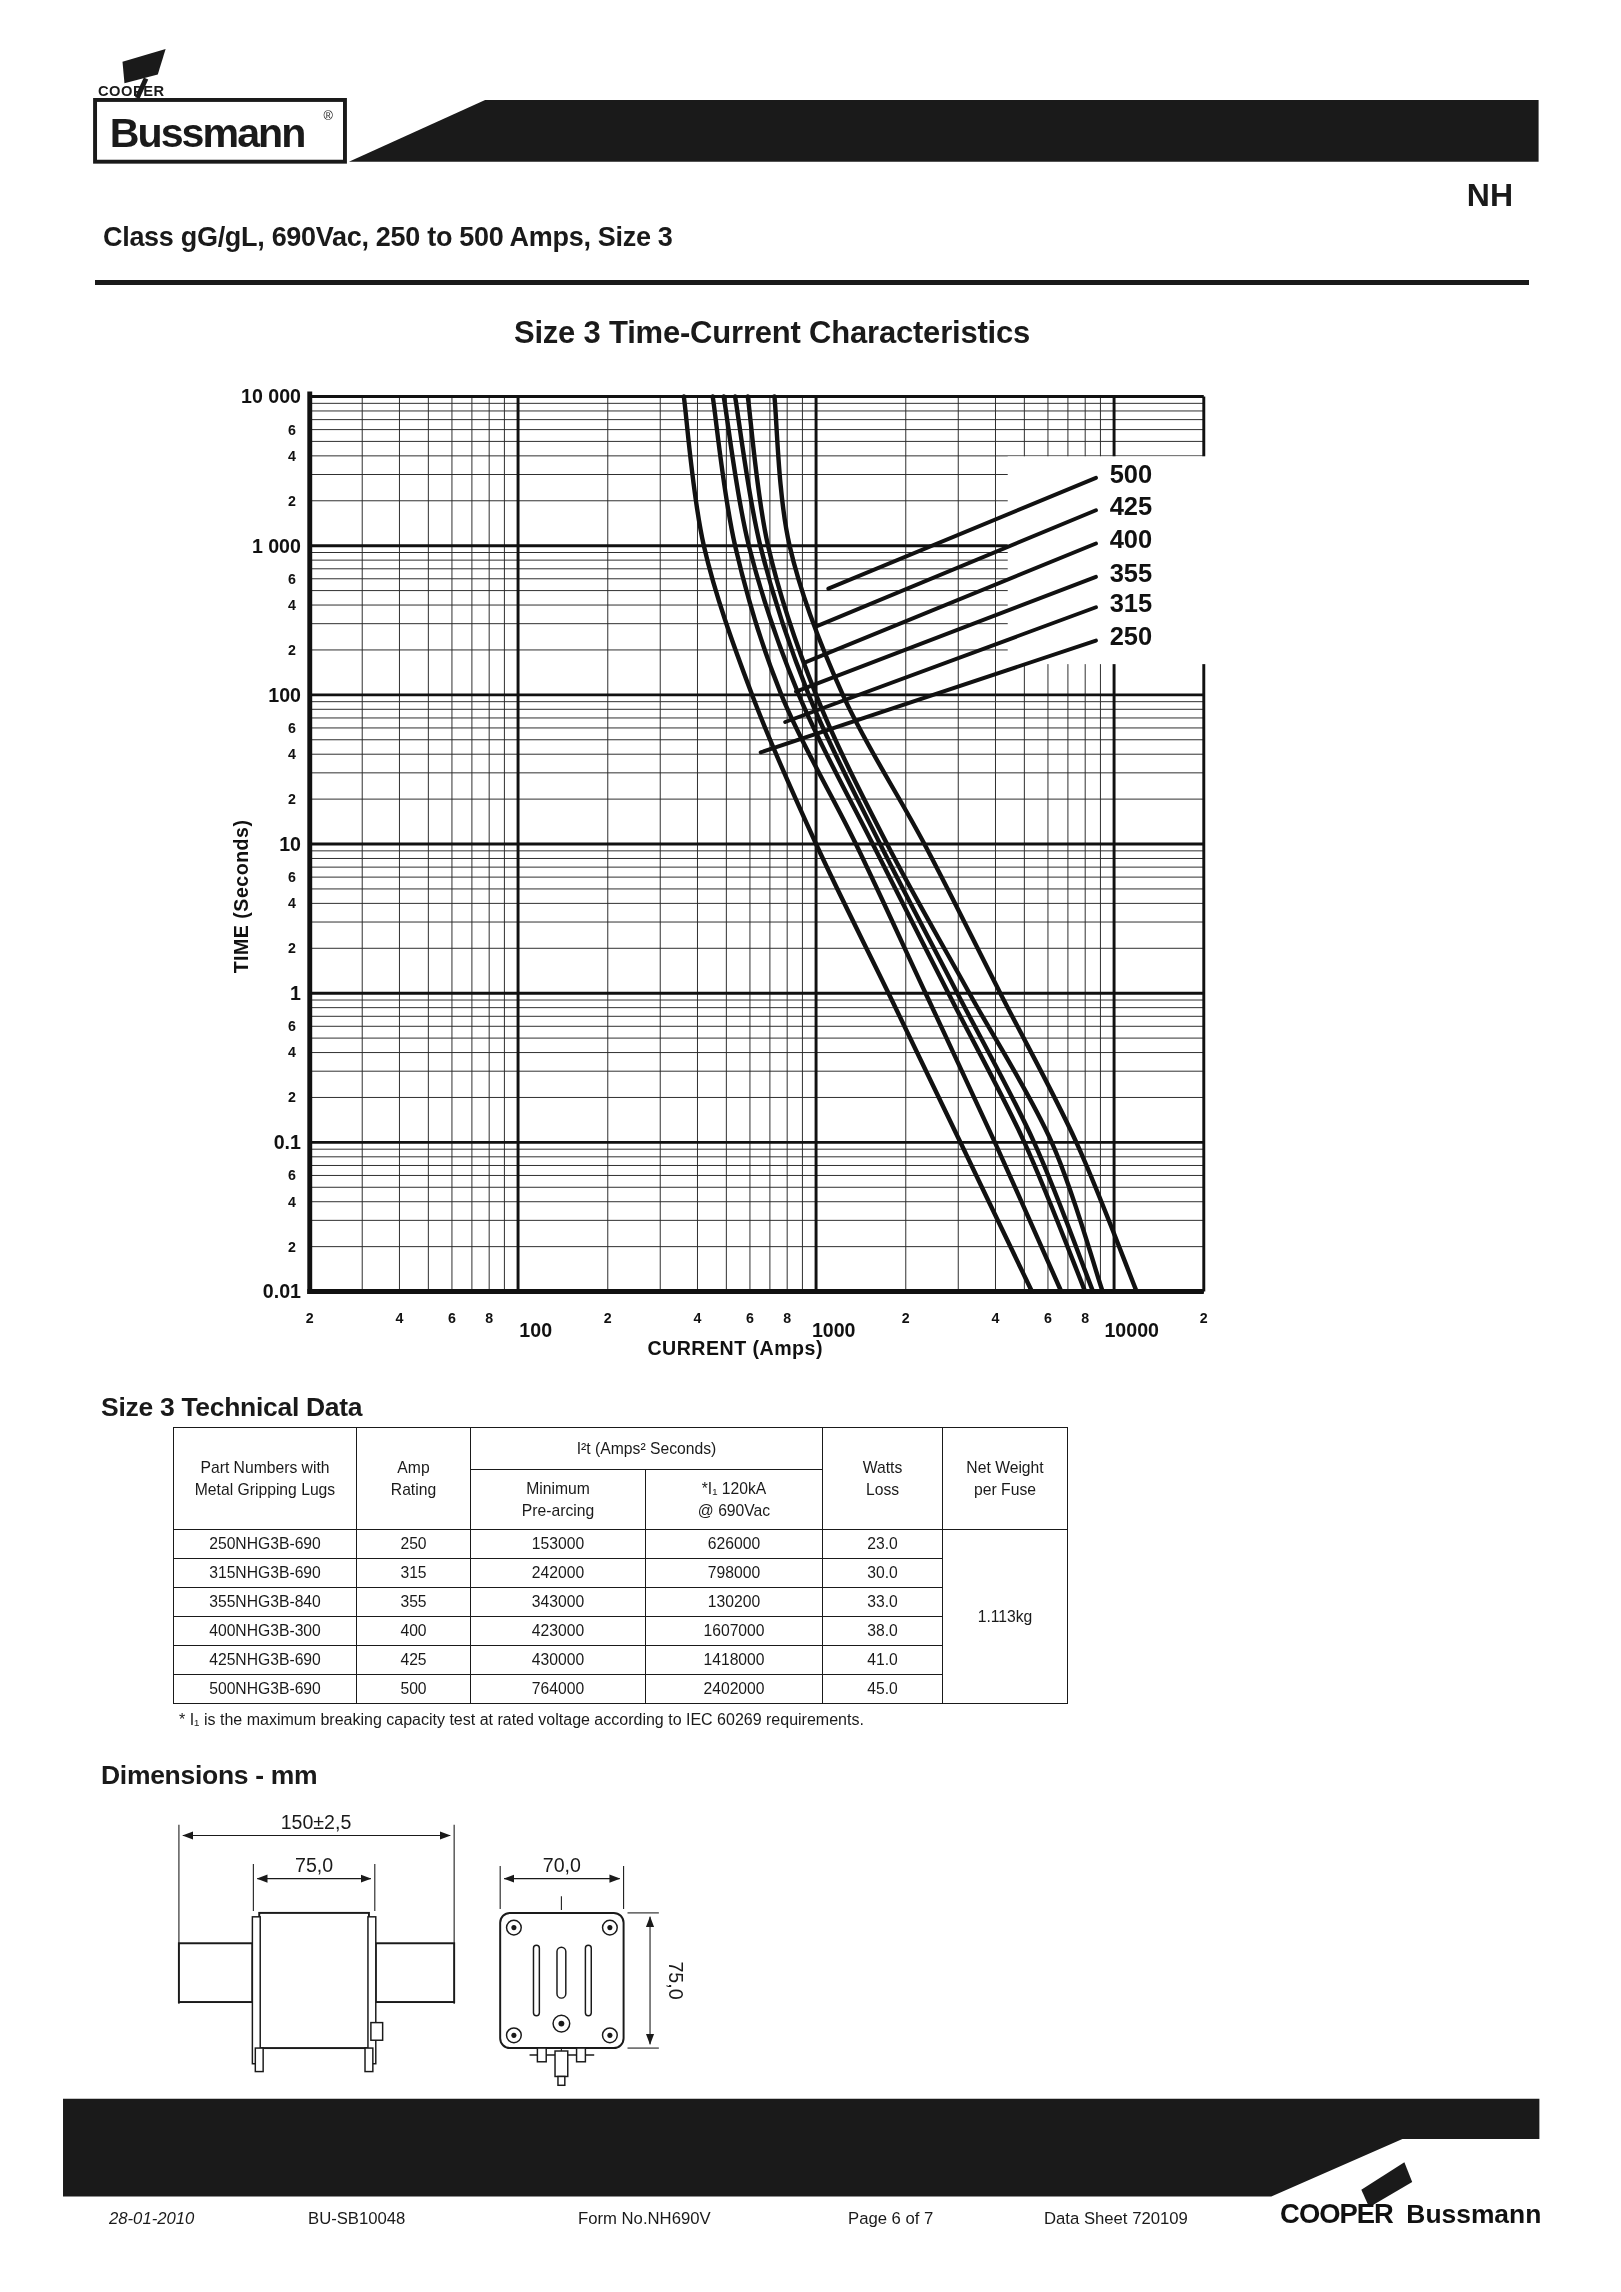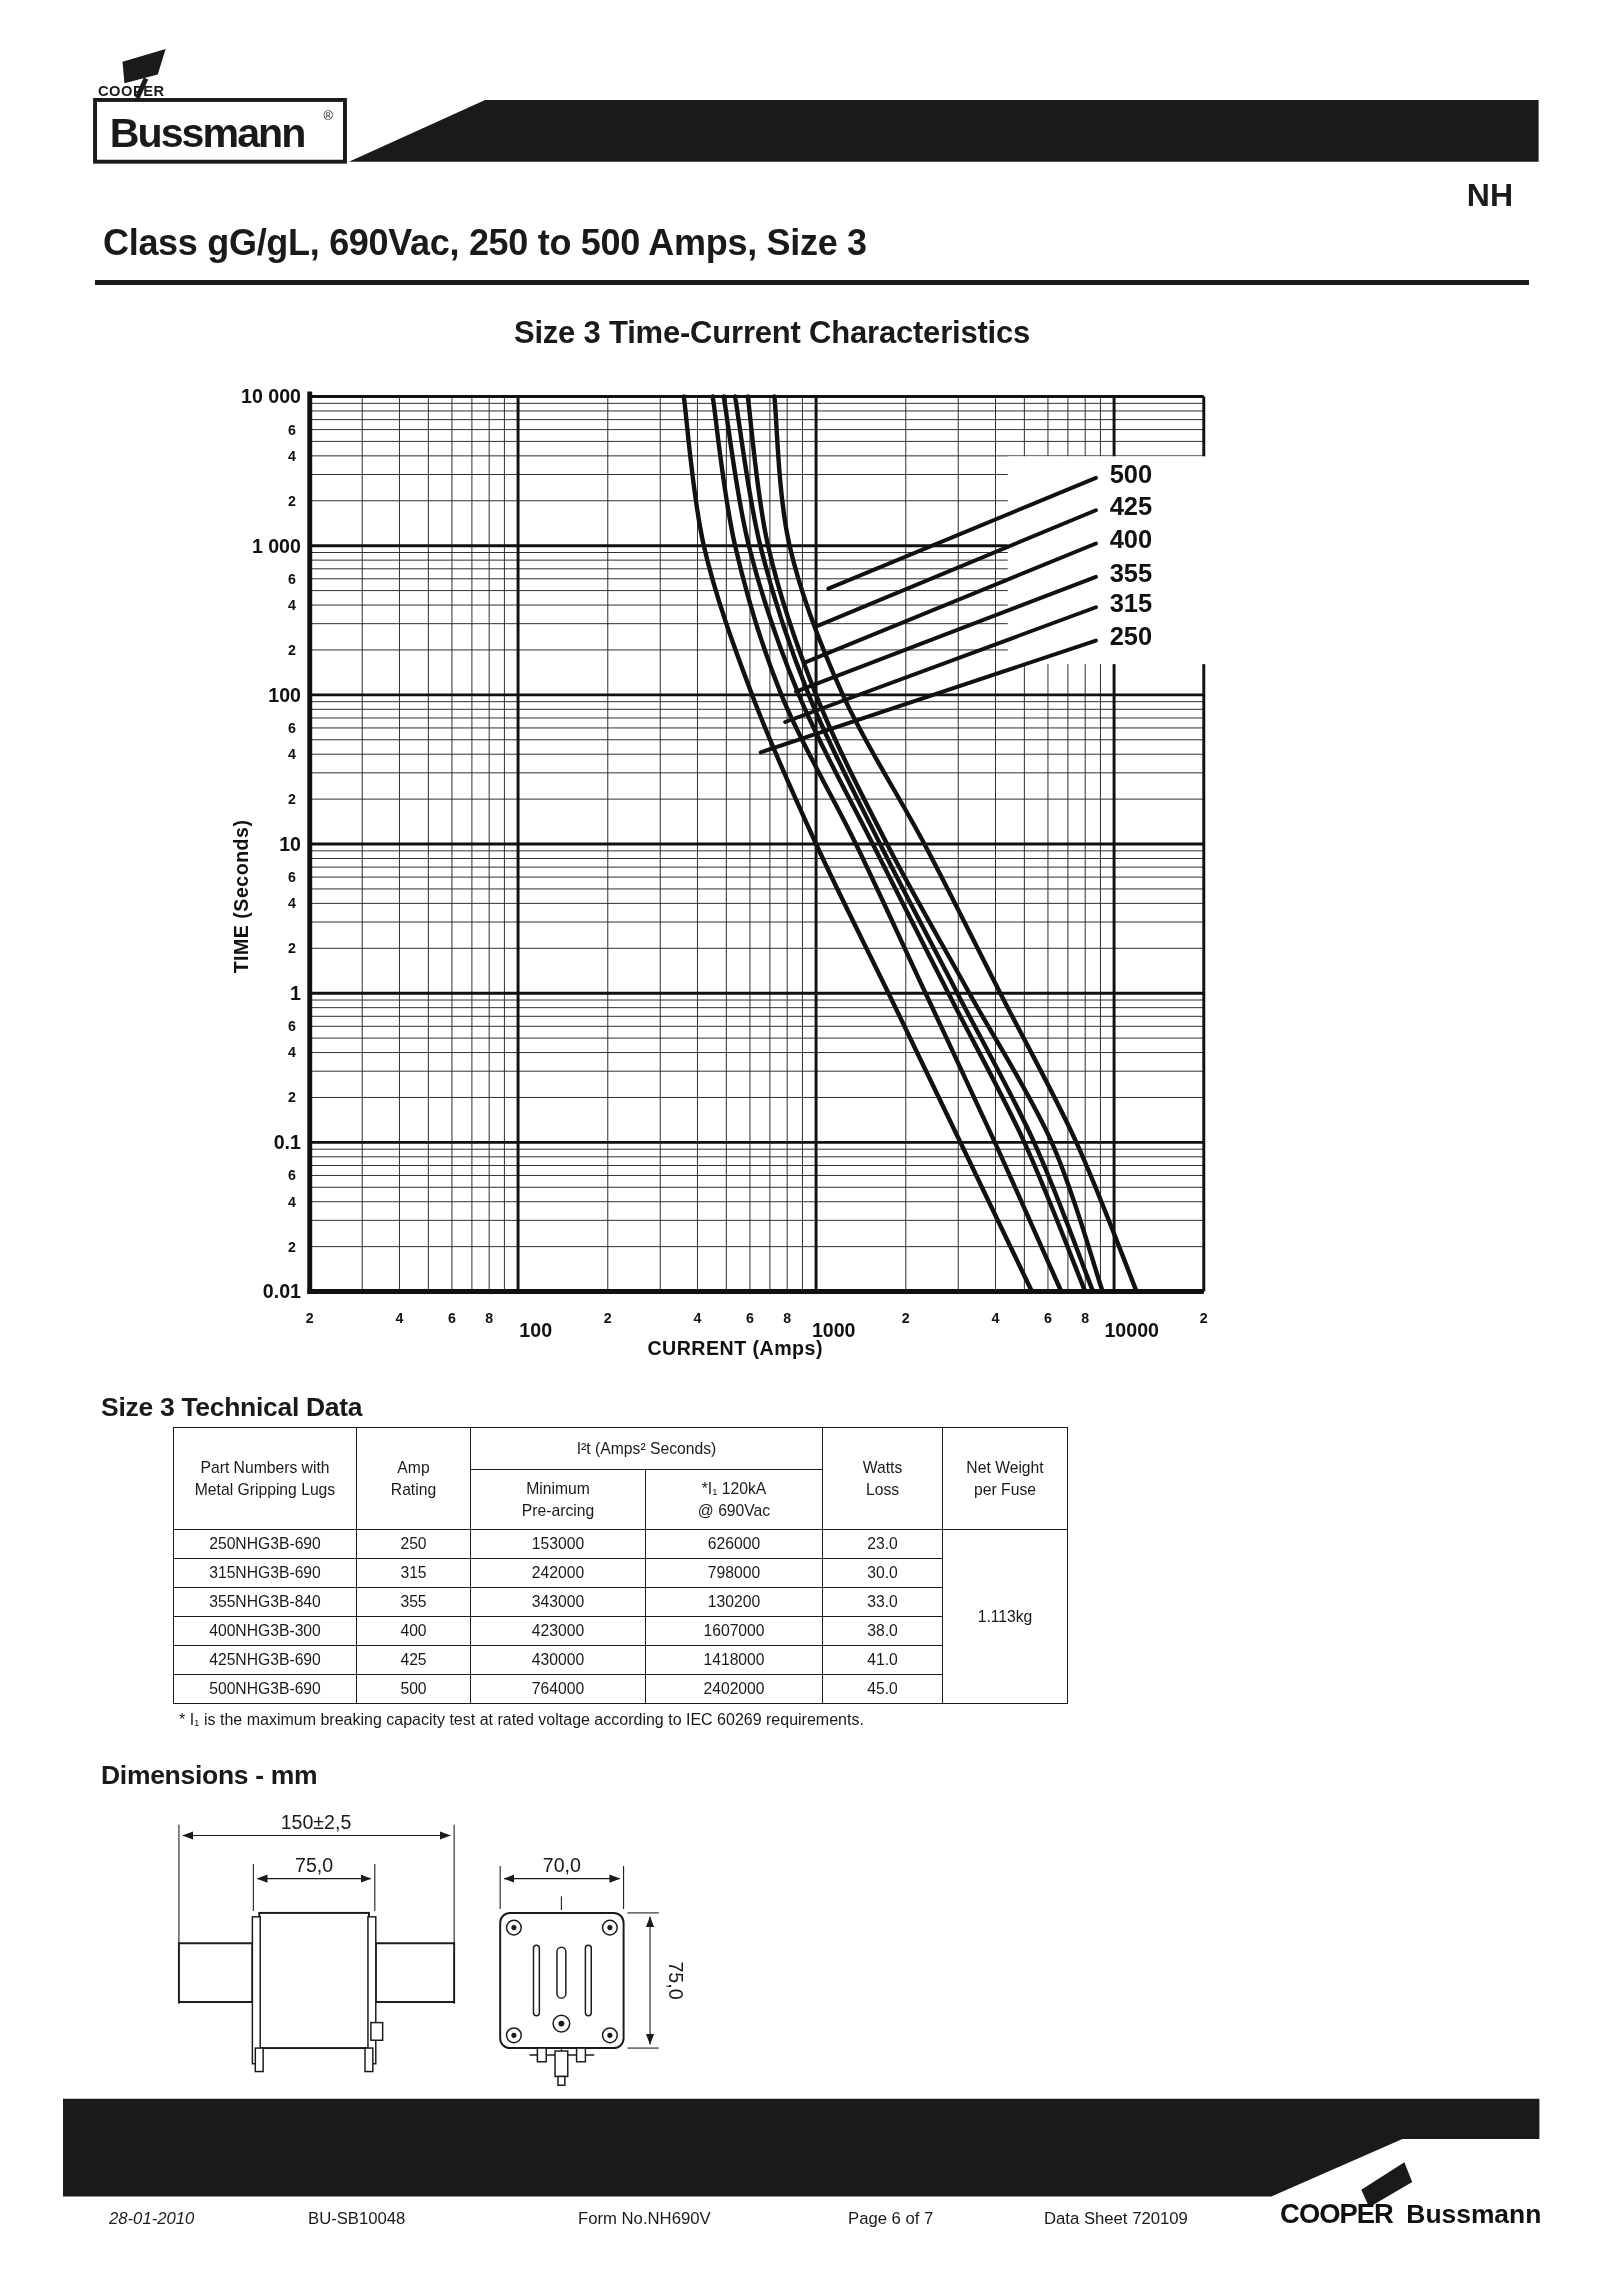--- a/index.html
+++ b/index.html
@@ -2,21 +2,21 @@
 <html><head>
 <meta charset="utf-8">
 <style>
   html,body{margin:0;padding:0;background:#9a9a9a;}
   .page{position:relative;width:1621px;height:2293px;background:#ffffff;
         font-family:"Liberation Sans","DejaVu Sans",sans-serif;color:#1a1a1a;overflow:hidden;margin:0 auto;}
   .abs{position:absolute;}
   
   .hdr-svg{left:0;top:0;}
   .page-title{left:105px;top:179px;font-size:37px;font-weight:bold;letter-spacing:-0.5px;white-space:nowrap;}
-  .page-subtitle{left:103px;top:222px;font-size:36px;font-weight:bold;letter-spacing:-0.3px;white-space:nowrap;}
+  .page-subtitle{left:103px;top:222px;font-size:27px;font-weight:bold;letter-spacing:-0.3px;white-space:nowrap;}
   .corner-tag{left:1353px;top:177px;width:160px;font-size:32px;font-weight:bold;text-align:right;}
   .hrule{left:95px;top:280px;width:1434px;height:4.9px;background:#1a1a1a;}
   
   .chart-title{left:282px;top:315px;width:980px;text-align:center;font-size:31px;font-weight:bold;letter-spacing:-0.2px;}
   .tick-major{font-size:20px;font-weight:bold;fill:#111;}
   .tick-minor{font-size:14.5px;font-weight:bold;fill:#111;}
   .axis-title{font-size:20px;font-weight:bold;fill:#111;letter-spacing:0.5px;}
   .curve-label{font-size:26px;font-weight:bold;fill:#111;}
   
   .section-heading{font-size:26.5px;font-weight:bold;letter-spacing:-0.3px;white-space:nowrap;}

